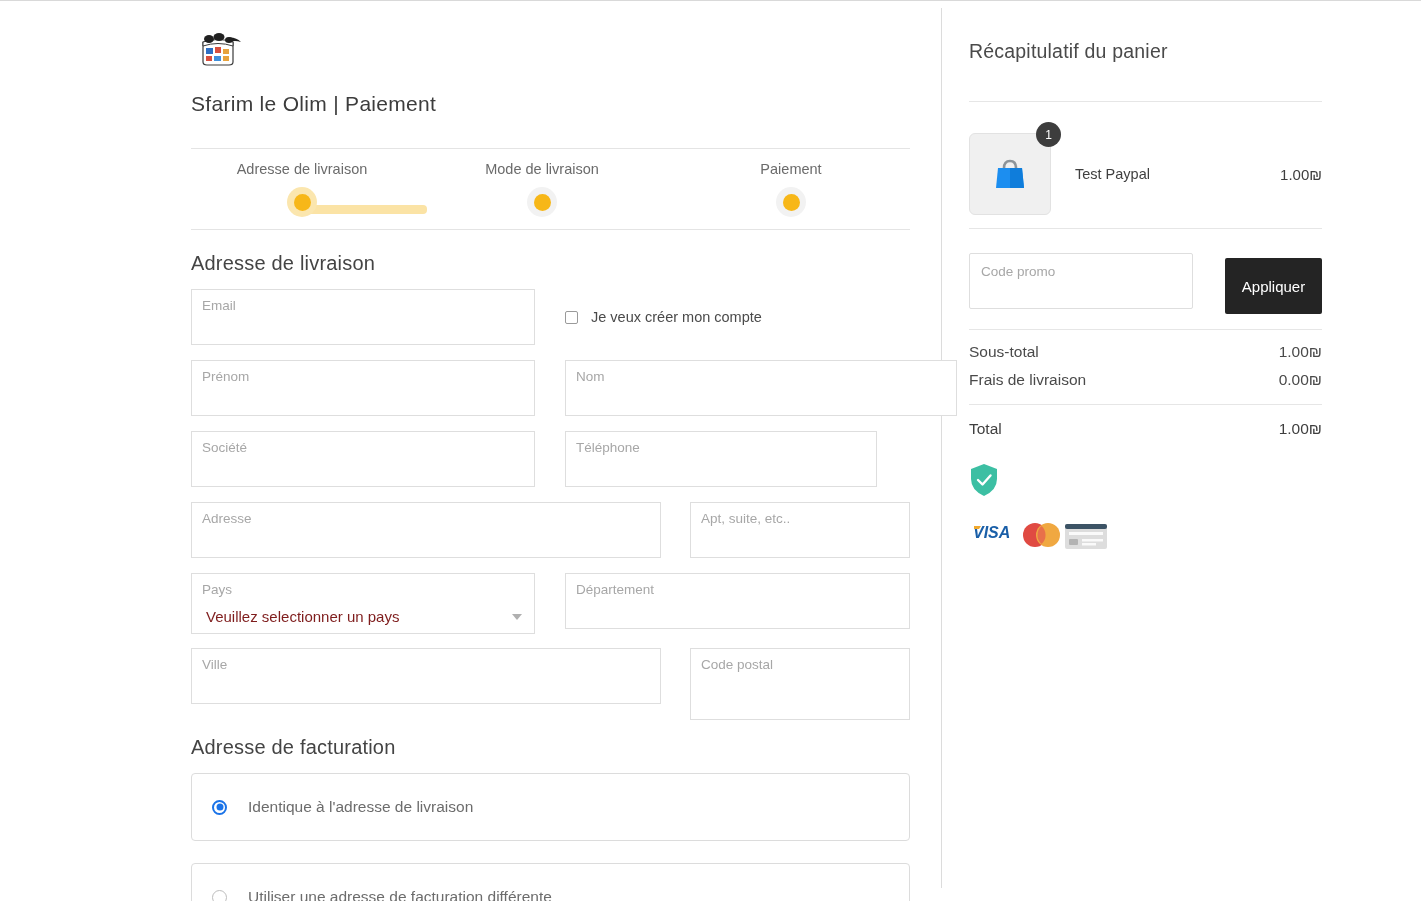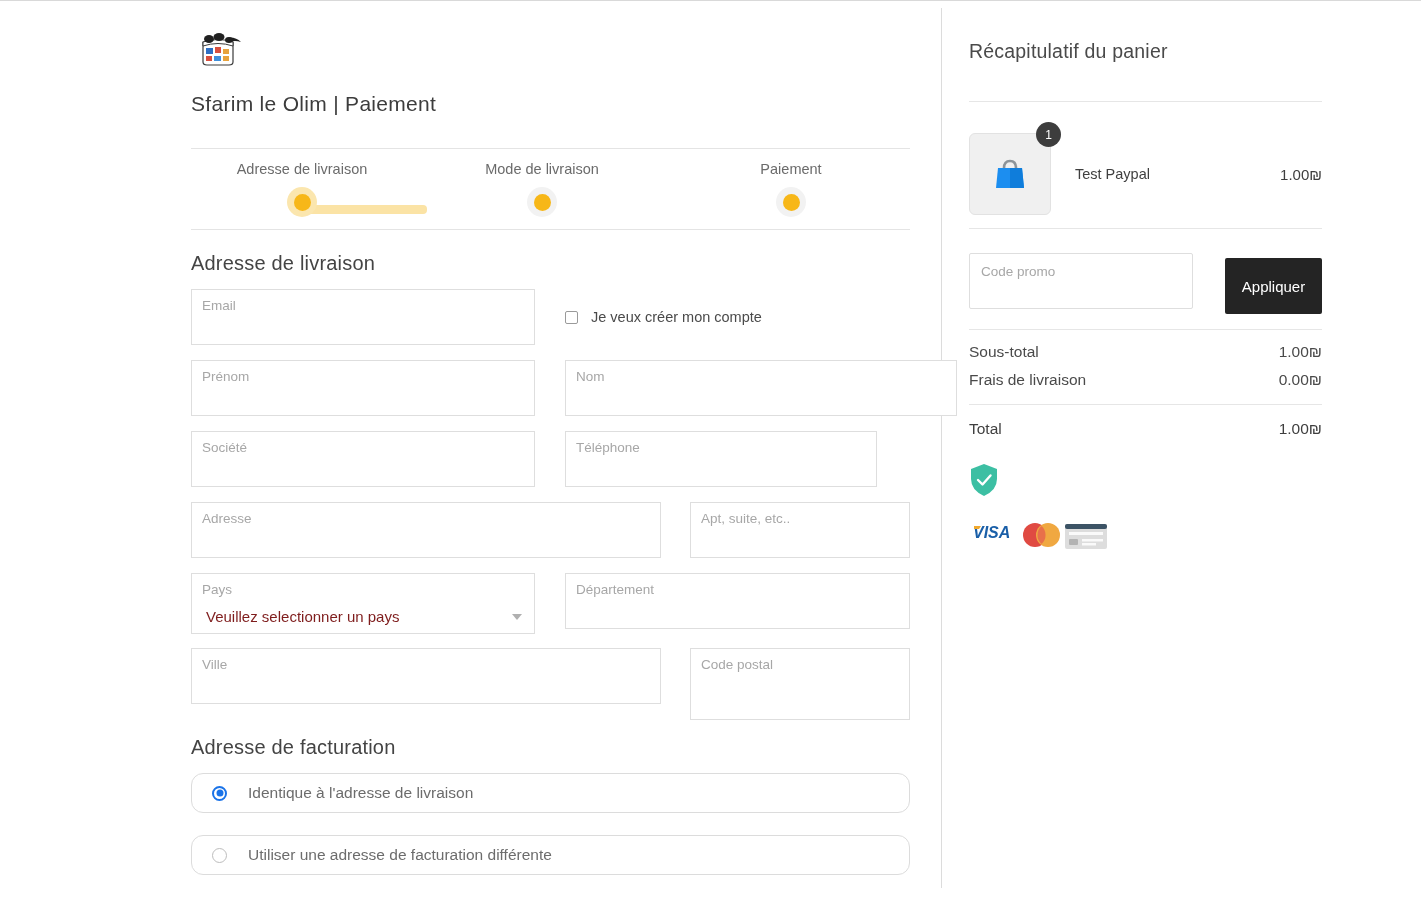--- a/index.html
+++ b/index.html
@@ -141,22 +141,22 @@
     background: #fff;
   }
   .checkrow span {
     font-size: 14.5px;
     color: #4a4a4a;
   }
 
   
   .radiocard {
     border: 1px solid #dcdcdc;
-    border-radius: 12px;
-    height: 40px;
+    border-radius: 4px;
+    height: 68px;
     display: flex; align-items: center;
     padding-left: 20px;
     gap: 21px;
     margin-top: 10px;
     background: #fff;
   }
   .radio {
     width: 15px; height: 15px;
     border-radius: 50%;
     border: 1px solid #bdbdbd;

